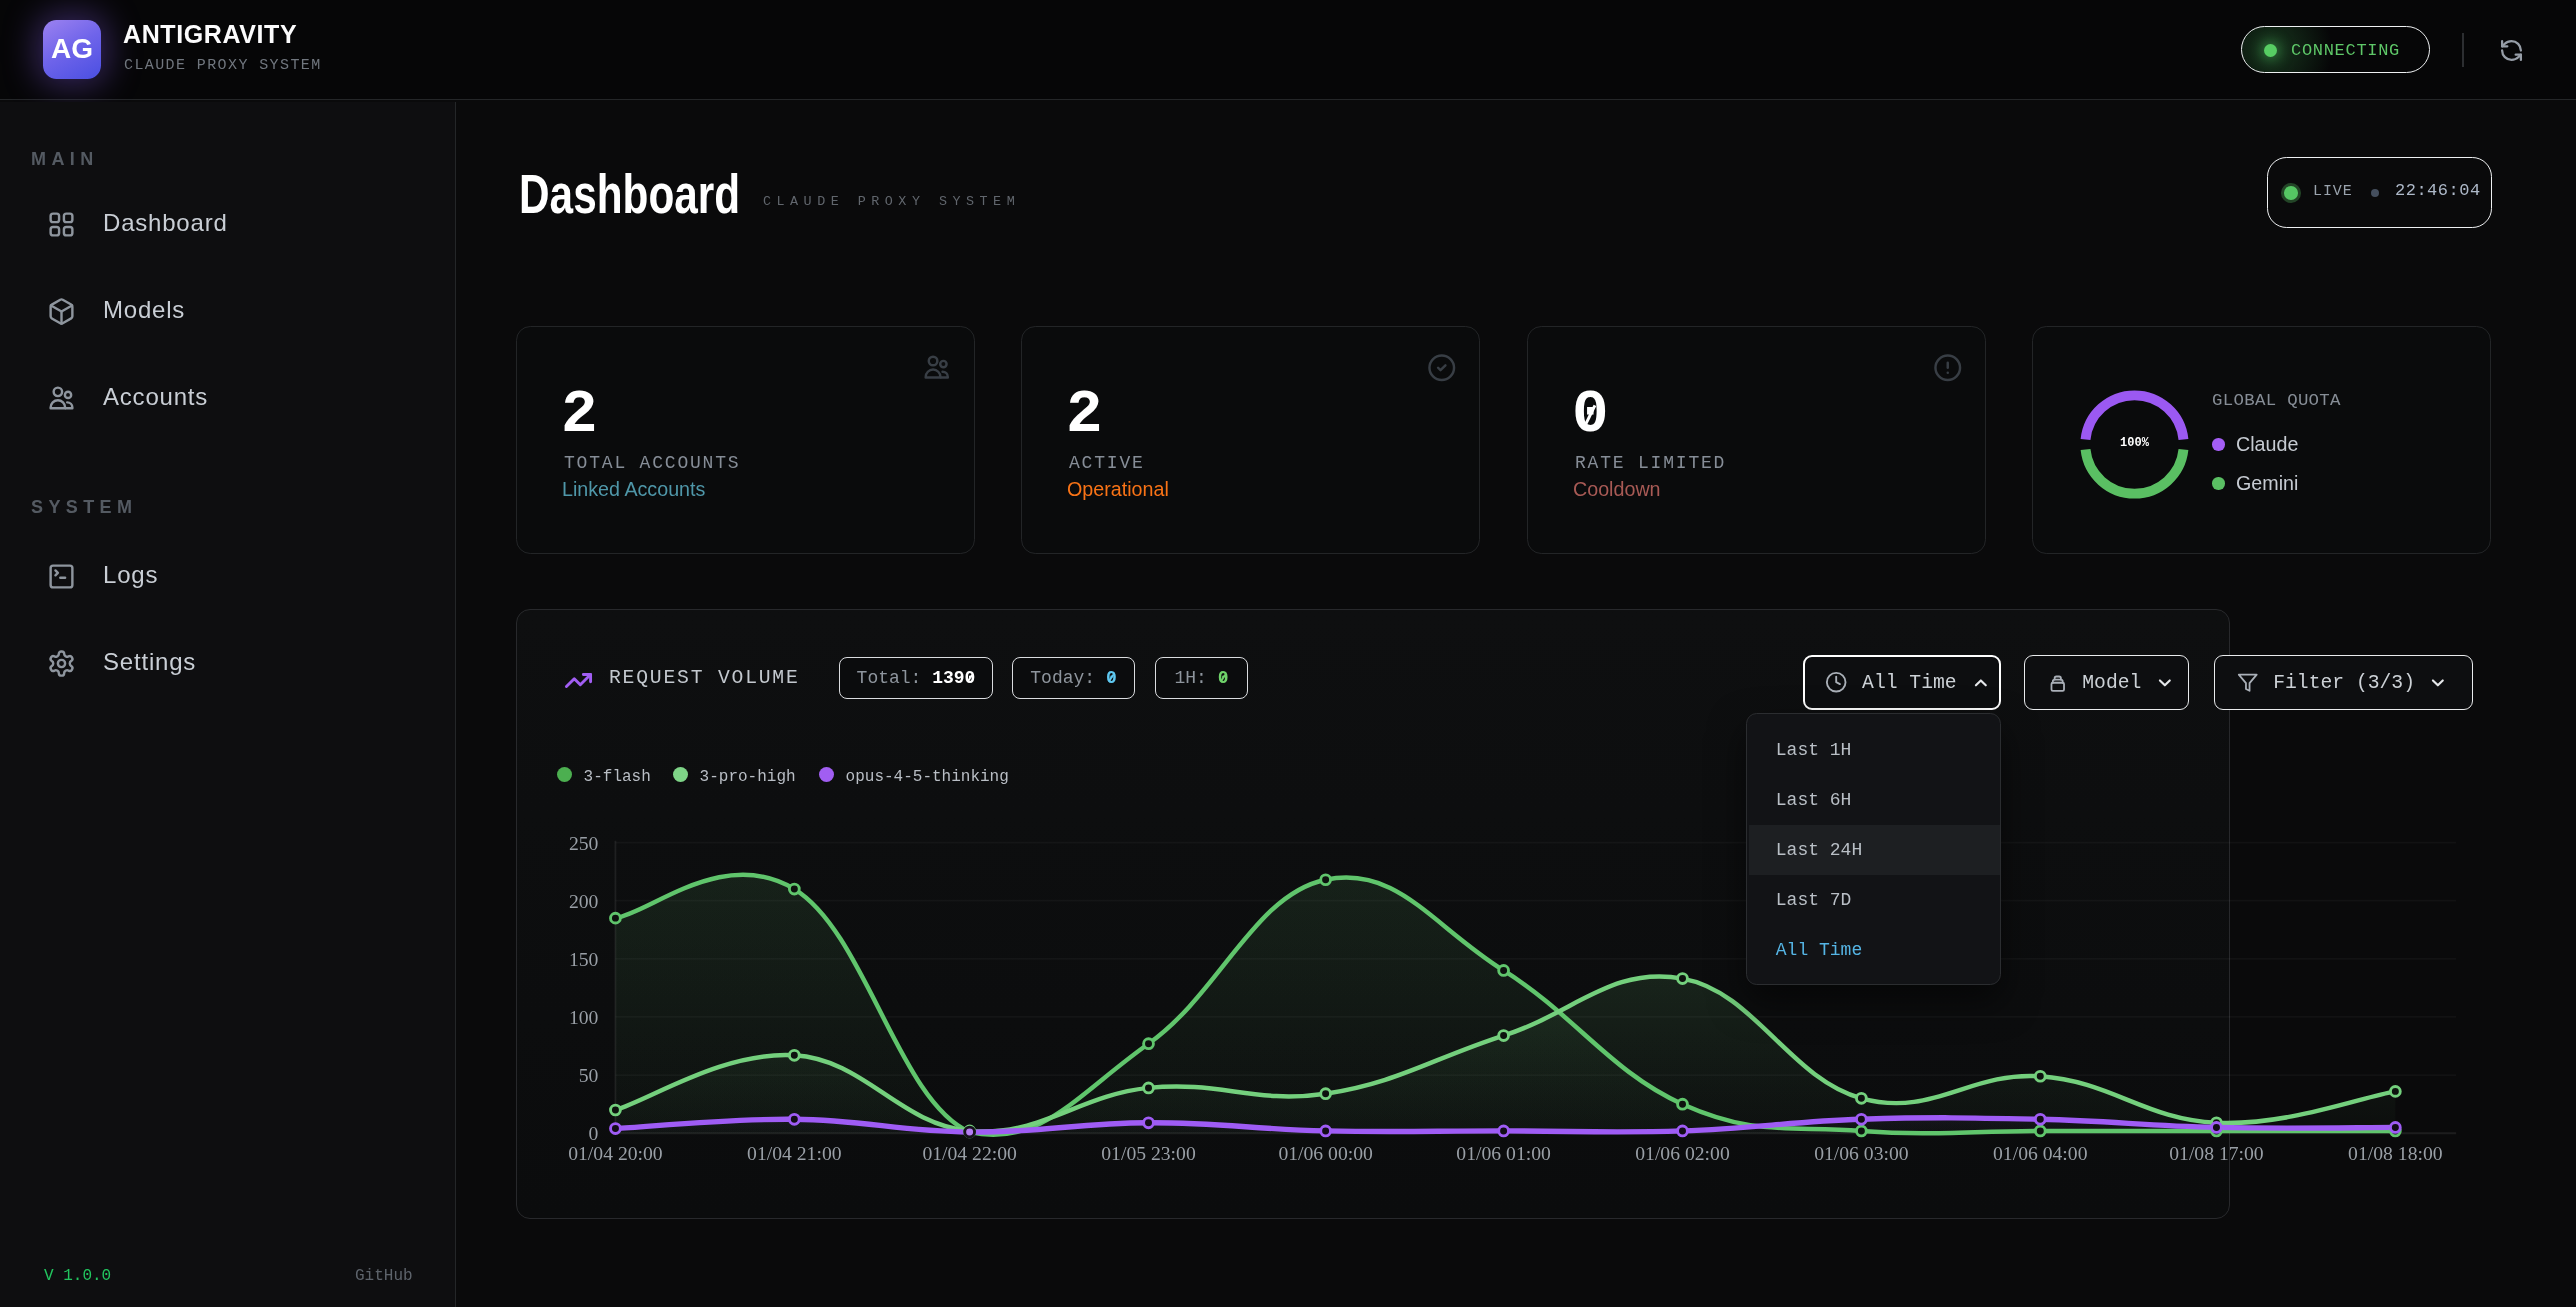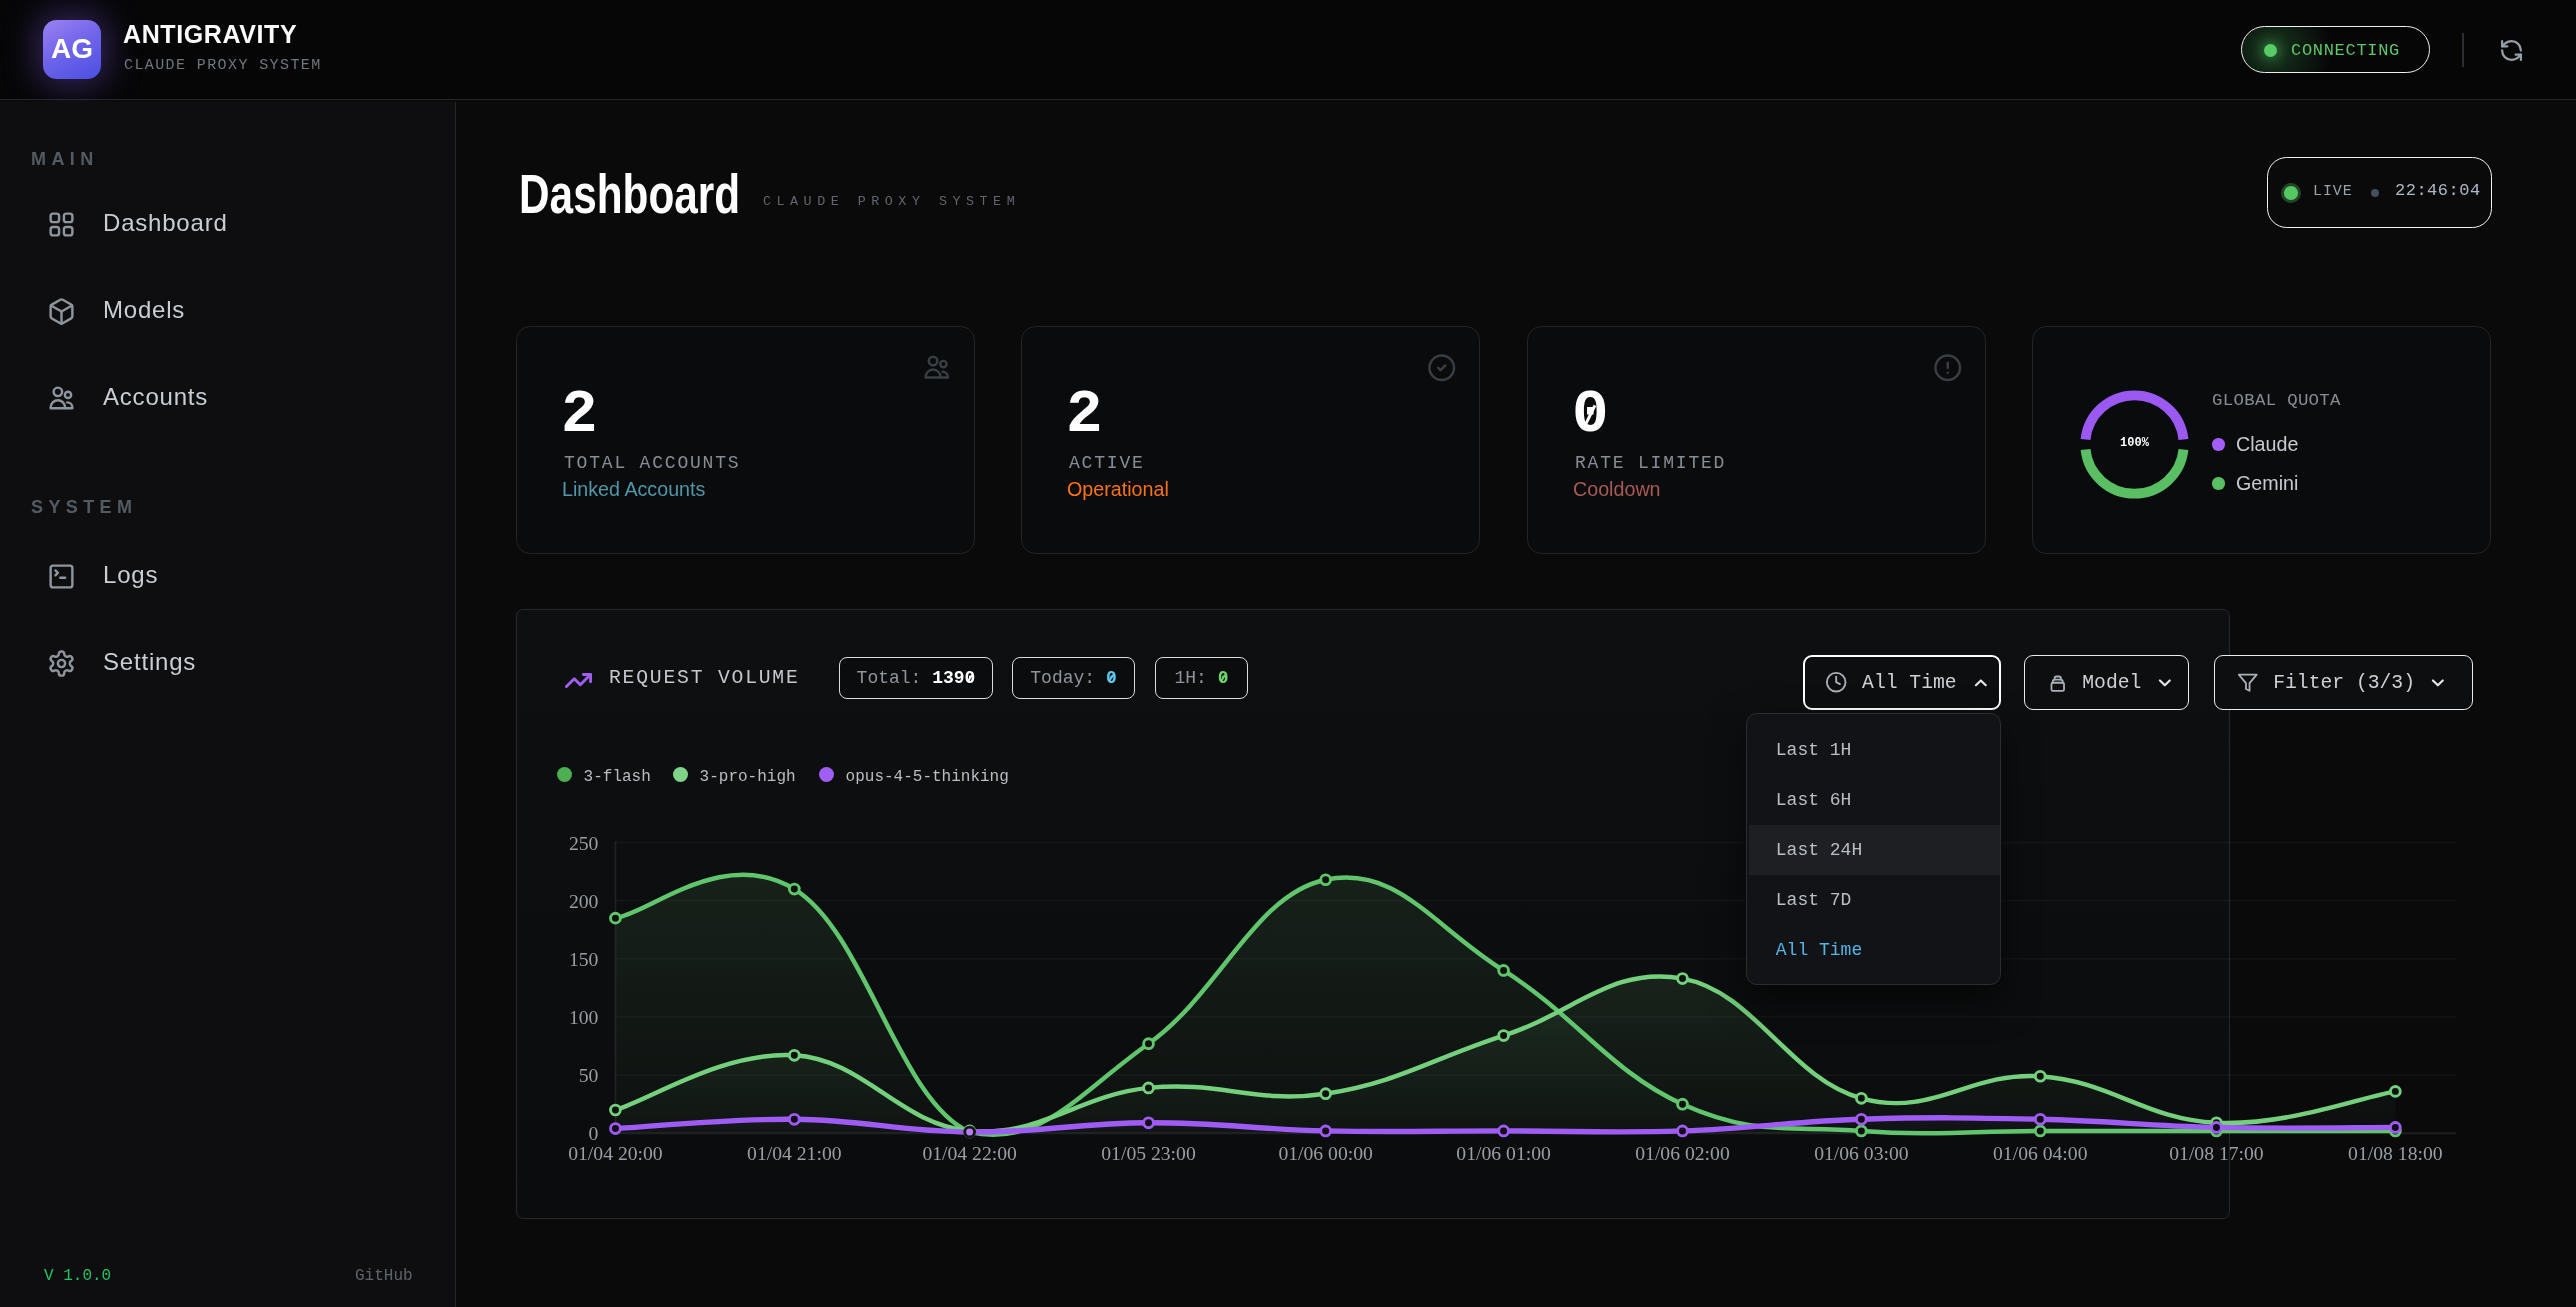--- a/index.html
+++ b/index.html
@@ -38,21 +38,21 @@
   .card .sub { position:absolute; left:45px; top:151px; font-size:19.7px; }
   .card .cicon { position:absolute; right:22.4px; top:26px; }
   .szero { position:relative; display:inline-block; }
   .szero::after { content:""; position:absolute; left:22%; top:50%; width:56%; height:0;
     border-top:3.6px solid #fff; transform:translateY(-50%) rotate(-64deg); transform-origin:center; }
   .z { position:relative; }
   .z::after { content:""; position:absolute; left:12%; top:50%; width:76%; height:0;
     border-top:2.2px solid currentColor; transform:translateY(-50%) rotate(-58deg); transform-origin:center; }
   
   #chart-card { position:absolute; left:516px; top:609px; width:1714px; height:610px;
-    background:linear-gradient(180deg,#0e0f10 0%,#0b0c0d 100%); border:1.8px solid #28292c; border-radius:7px; }
+    background:linear-gradient(180deg,#0e0f10 0%,#0b0c0d 100%); border:1.8px solid #28292c; border-radius:14px; }
   #cc-title { position:absolute; left:92px; top:57px; font-family:"Liberation Mono",monospace; font-size:19.7px; letter-spacing:1.8px; color:#c3c8ce; }
   .badge { position:absolute; top:47px; height:42px; border:1.8px solid #dadcdf; border-radius:8px; background:#0b0c0d;
     font-family:"Liberation Mono",monospace; font-size:18px; display:flex; align-items:center; justify-content:center; color:#8e959d; }
   .btn { position:absolute; top:45px; height:55px; border-radius:9px; background:#0d0e10;
     font-family:"Liberation Mono",monospace; font-size:19.7px; color:#ccd1d6; display:flex; align-items:center; white-space:nowrap; }
   .legend { position:absolute; top:157px; font-family:"Liberation Mono",monospace; font-size:16px; color:#b9bec5; }
   .ldot { display:inline-block; width:15px; height:15px; border-radius:50%; margin-right:11.6px; vertical-align:-0.9px; }
   
   #menu { position:absolute; left:1229px; top:103px; width:255px; height:272px; background:#121316; border:1.8px solid #2b2d30;
     border-radius:10.7px; box-shadow:0 16px 36px rgba(0,0,0,.55); z-index:20; }

